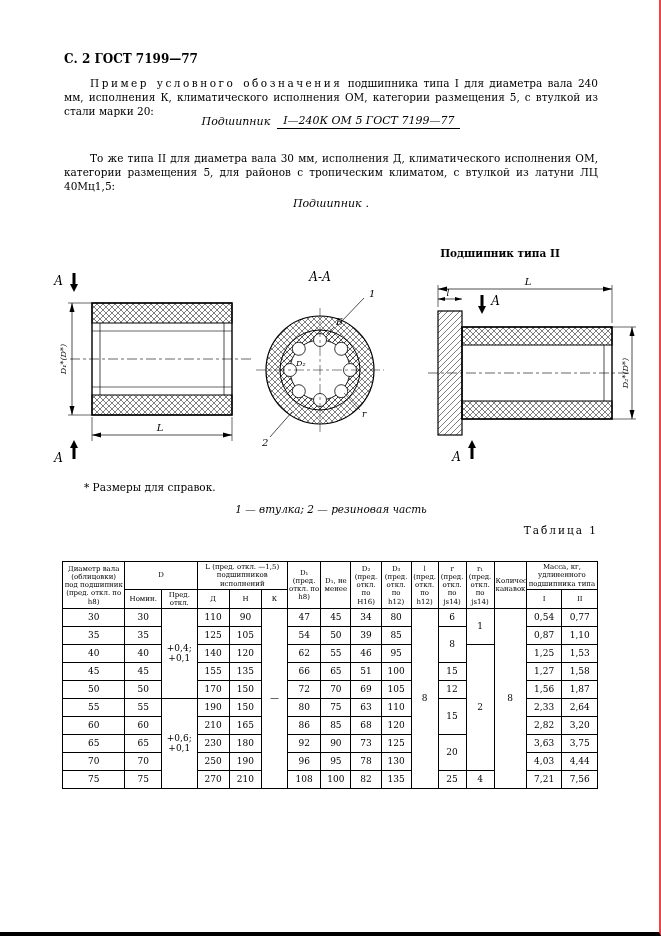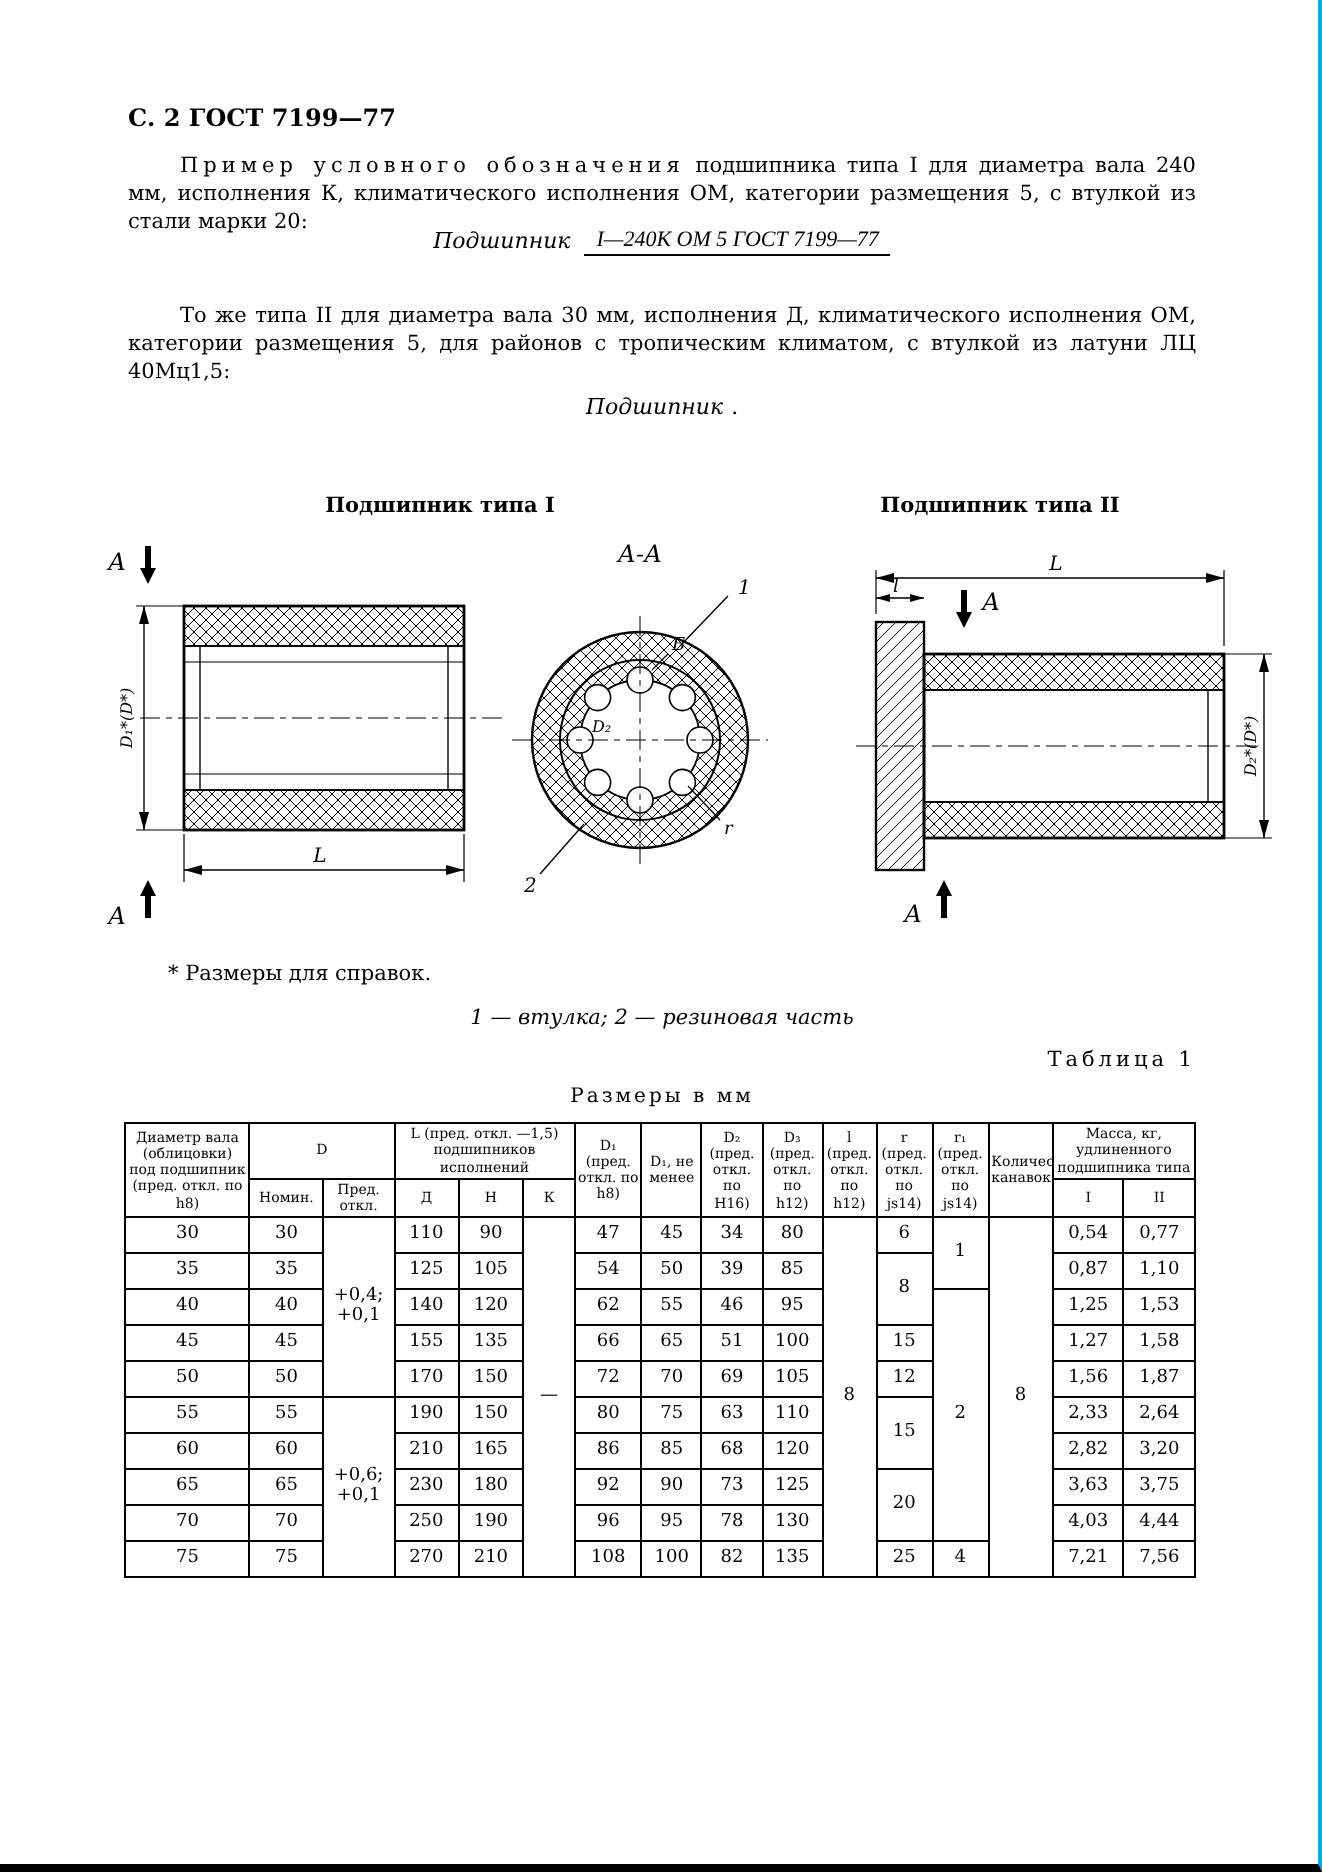--- a/index.html
+++ b/index.html
@@ -1,33 +1,33 @@
 <!DOCTYPE html>
 <html><head>
 <meta charset="utf-8">
 <style>
   * { margin:0; padding:0; box-sizing:border-box; }
   html,body { background:#e8e8e8; }
   .page {
     position:relative; width:661px; height:936px; margin:0 auto;
     background:#fff; color:#000;
     font-family:"DejaVu Serif","Liberation Serif",serif;
-    border-right:2px solid #0ea5e9; border-bottom:4px solid #000;
+    border-right:2px solid #ef4444; border-bottom:4px solid #000;
     overflow:hidden;
   }
   .abs { position:absolute; }
   .page-header { top:52px; left:64px; font-weight:bold; font-size:12px; }
   .para { left:64px; width:534px; font-size:10.5px; line-height:1.32; text-align:justify; text-indent:26px; }
   .para .spaced { letter-spacing:2.5px;margin-top:46px; }
   .p1 { top:77px; }
   .p2 { top:152px; }
   .formula { left:64px; width:534px; text-align:center; font-style:italic; font-size:11px; }
   .f1 { top:114px; }
   .f2 { top:197px; }
-  .frac { display:inline-block; vertical-align:middle; margin-left:7px; text-align:left;font-family:Liberation Serif, serif; }
+  .frac { display:inline-block; vertical-align:middle; margin-left:7px; text-align:left; }
   .frac .num { display:block; padding:0 6px 1px; border-bottom:1px solid #000; }
   .frac .den { display:block; padding-top:1px; }
   .frac-tail { margin-left:4px; font-style:normal; }
   .draw-title { font-weight:bold; font-size:10.5px; text-align:center; }
   .dt-left { top:247px; left:110px; width:220px; }
   .dt-right { top:247px; left:400px; width:200px; }
   .footnote { top:481px; left:84px; font-size:10.5px; }
   .legend { top:503px; left:64px; width:534px; text-align:center; font-size:10.5px; font-style:italic; }
   .tbl-caption { top:524px; left:64px; width:534px; text-align:right; font-size:10.5px; letter-spacing:2px; }
   .tbl-units { top:543px; left:64px; width:534px; text-align:center; font-size:10px; letter-spacing:1.5px; }
@@ -58,21 +58,20 @@
   </div>
 
   <div class="abs para p2">
     <span>То же типа II для диаметра вала 30 мм, исполнения Д, климатического исполнения ОМ, категории размещения 5, для районов с тропическим климатом, с втулкой из латуни ЛЦ 40Мц1,5:</span>
   </div>
 
   <div class="abs formula f2">
     <span>Подшипник</span><span class="frac-tail">.</span>
   </div>
 
-  <div class="abs draw-title dt-left">Подшипник типа I</div>
   <div class="abs draw-title dt-right">Подшипник типа II</div>
 
   <svg class="svg-left" width="230" height="205" viewBox="0 0 230 205">
     <defs>
       <pattern id="a-xh" width="6" height="6" patternUnits="userSpaceOnUse">
         <path d="M0,6 L6,0 M0,0 L6,6" stroke="#000" stroke-width="0.5"></path>
       </pattern>
     </defs>
     <g>
       <text x="14" y="20" font-size="12">А</text>
@@ -206,21 +205,20 @@
       <polygon points="234,62 231.5,71 236.5,71" fill="#000"></polygon>
       <polygon points="234,154 231.5,145 236.5,145" fill="#000"></polygon>
       <text x="230" y="108" font-size="8" text-anchor="middle" transform="rotate(-90 230 108)">D₂*(D*)</text>
     </g>
   </svg>
 
   <div class="abs footnote">* Размеры для справок.</div>
   <div class="abs legend">1 — втулка; 2 — резиновая часть</div>
 
   <div class="abs tbl-caption">Таблица 1</div>
-  <div class="abs tbl-units">Размеры в мм</div>
 
   <div class="abs tbl-wrap">
     <table>
       <colgroup>
         <col style="width:58px">
           <col style="width:34px">
           <col style="width:33px">
         <col style="width:30px">
           <col style="width:30px">
           <col style="width:24px">

